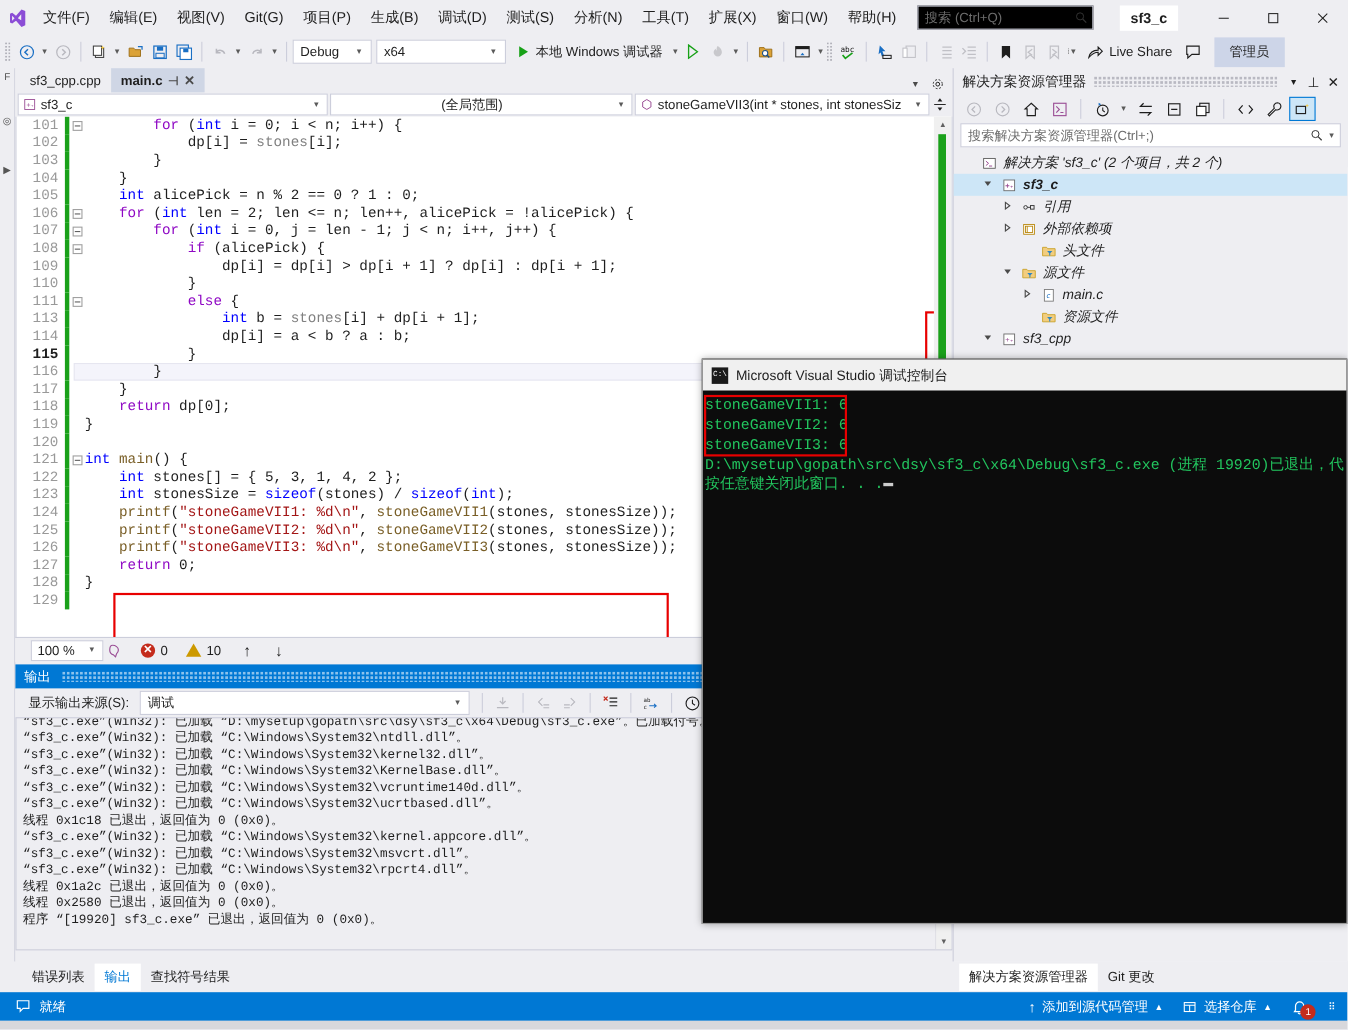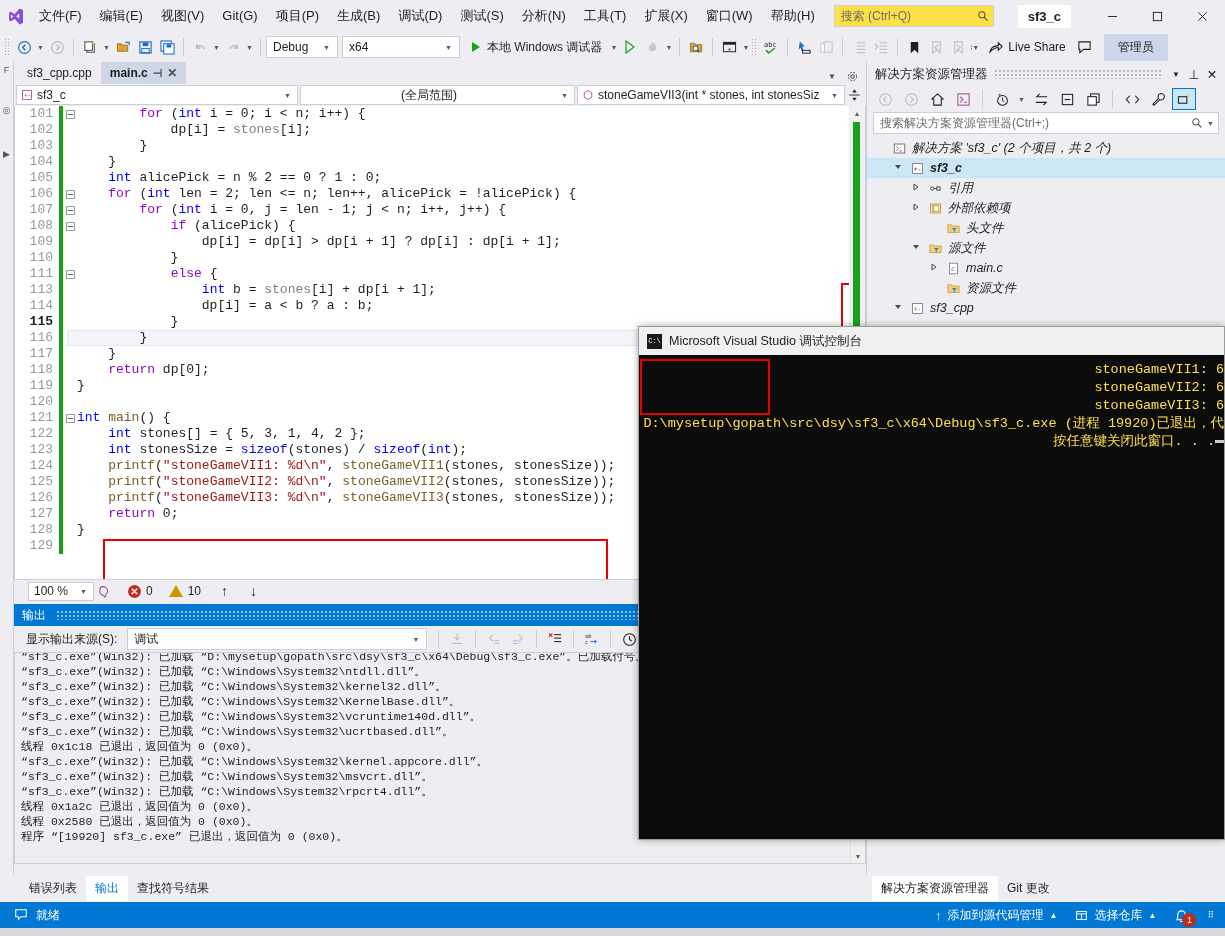--- a/index.html
+++ b/index.html
@@ -17,21 +17,21 @@
     position:absolute; left:0; top:0; width:1225px; height:32px;
     background:#eeeef2; display:flex; align-items:center;
   }
   #vs-logo{ width:30px; height:32px; display:flex; align-items:center; justify-content:center; }
   #vs-logo svg{ width:19px; height:19px; }
   .menu-item{
     padding:0 9px; height:26px; line-height:26px; font-size:13px; color:#1e1e1e;
     white-space:nowrap; cursor:default;
   }
   #menu-search{
-    margin-left:10px; width:160px; height:22px; border:1px solid #cccedb; background:#fde047;
+    margin-left:10px; width:160px; height:22px; border:1px solid #cccedb; background:#000000;
     display:flex; align-items:center; padding:0 4px 0 6px; font-size:12px; color:#6d6d6d;
   }
   #menu-search .txt{flex:1; white-space:nowrap; overflow:hidden;}
   .ico-svg{display:inline-flex;align-items:center;justify-content:center;}
   #window-chip{
     margin-left:24px; background:#fff; font-weight:bold; font-size:13px;
     padding:4px 10px; color:#1e1e1e;
   }
   .wbtn{ width:45px; height:32px; display:flex; align-items:center; justify-content:center; }
 
@@ -160,21 +160,21 @@
 
   
   #console{
     position:absolute; left:638px; top:326px; width:587px; height:514px;
     background:#0c0c0c; border:1px solid #9b9b9b; box-shadow:0 0 7px rgba(0,0,0,.35);
   }
   #console-title{ height:28px; background:#f0f0f0; display:flex; align-items:center; gap:7px; padding-left:8px; font-size:12.5px; color:#1e1e1e;}
   #console-icon{ width:15px; height:15px; background:#1a1a1a; color:#fff; font-size:7px;
     display:flex; align-items:center; justify-content:center; font-family:"Liberation Mono",monospace; }
   #console-body{ position:relative; padding:6px 0 0 2px; }
-  .con-line{ font-family:"Liberation Mono", monospace; font-size:13.5px; line-height:18px; color:#fde047; white-space:pre;text-align:right; }
+  .con-line{ font-family:"Liberation Mono", monospace; font-size:13.5px; line-height:18px; color:#22c55e; white-space:pre; }
   #console-redbox{ position:absolute; border:2px solid #e80000; }
   .caret{ display:inline-block; width:9px; height:3px; background:#ccc; vertical-align:2px; }
 
   
   #statusbar{
     position:absolute; left:0; top:902px; width:1225px; height:26px; background:#0078d4;
     color:#fff; display:flex; align-items:center; font-size:12px; padding:0 6px;
   }
   #statusbar .sleft{ display:flex; align-items:center; gap:8px; padding-left:8px; }
   #statusbar .sright{ margin-left:auto; display:flex; align-items:center; gap:18px; padding-right:4px; }

